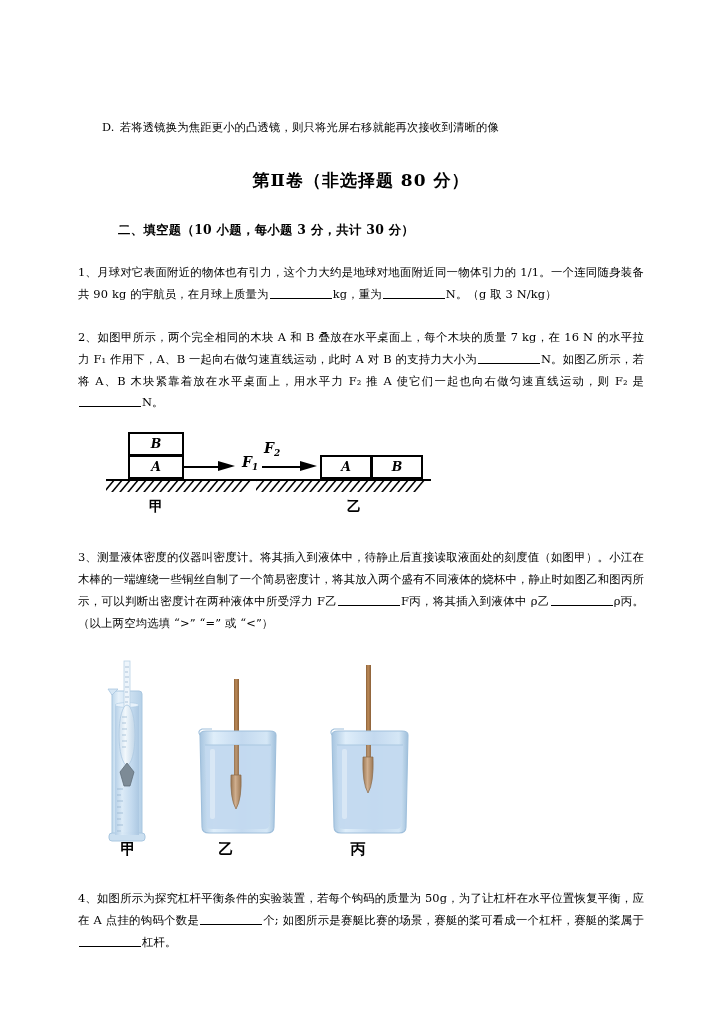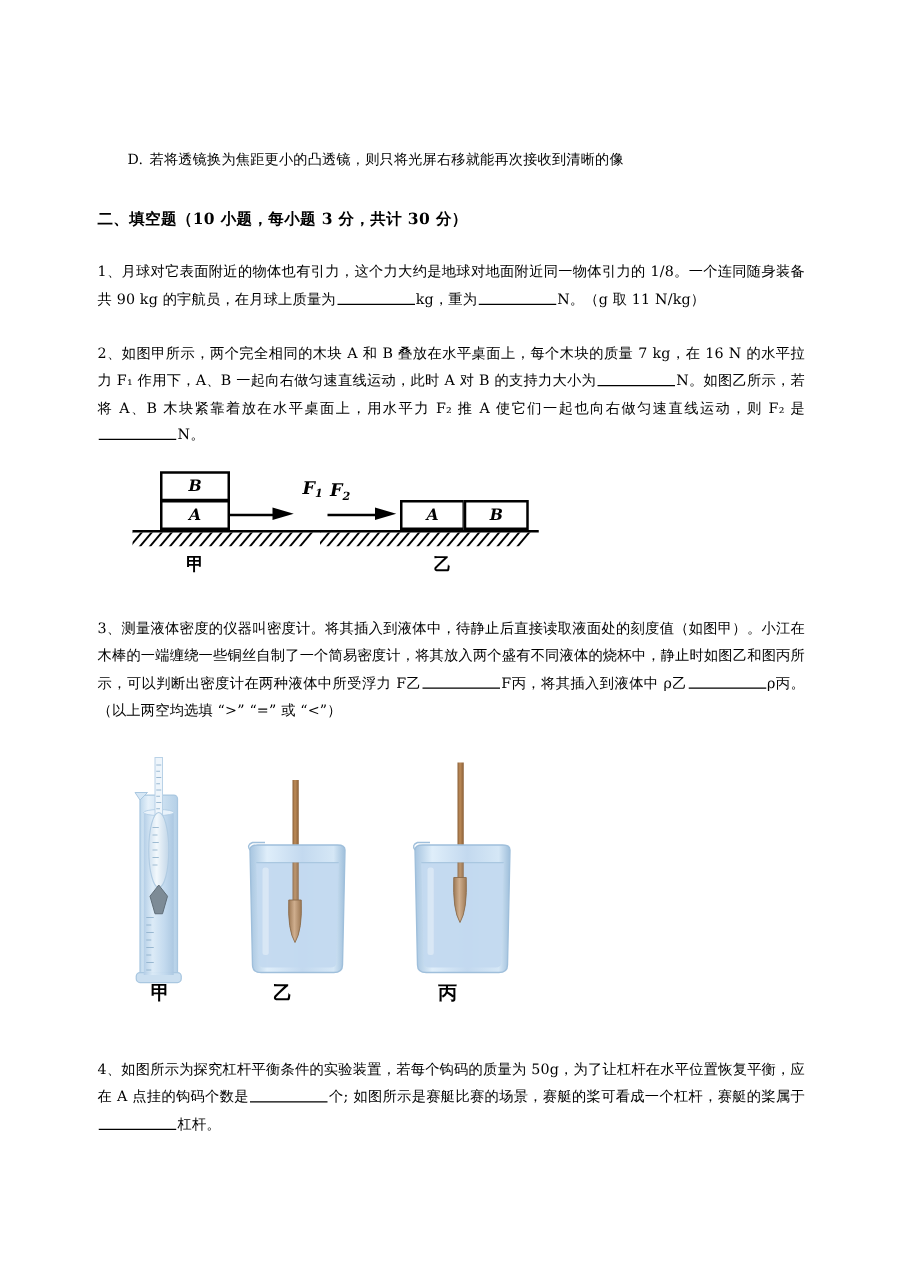--- a/index.html
+++ b/index.html
@@ -48,20 +48,21 @@
     font-weight: bold;
     margin-top: 32px;
     letter-spacing: 1px;
   }
 
   .part-heading {
     font-size: 12.4px;
     font-weight: bold;
     margin-top: 30px;
     letter-spacing: 0.3px;
+    margin-left: 40px;
   }
 
   .q {
     font-size: 11.4px;
     line-height: 1.92;
     text-align: justify;
     text-justify: inter-ideograph;
     letter-spacing: 0.15px;
     margin-top: 21px;
   }
@@ -173,39 +174,40 @@
 </head>
 <body>
 
 <div class="page">
   <div class="content">
 
     <div class="opt-d">
       <span class="tag">D.</span><span>若将透镜换为焦距更小的凸透镜，则只将光屏右移就能再次接收到清晰的像</span>
     </div>
 
+    <div class="section-title">第Ⅱ卷（非选择题   80 分）</div>
 
     <div class="part-heading">二、填空题（10 小题，每小题 3 分，共计 30 分）</div>
 
     <div class="q q1">
-      <span>1、</span><span>月球对它表面附近的物体也有引力，这个力大约是地球对地面附近同一物体引力的 1/8。一个连同随身装备共 90 kg 的宇航员，在月球上质量为</span><span class="blank"></span><span>kg，重为</span><span class="blank"></span><span>N。（g 取 11 N/kg）</span>
+      <span>1、</span><span>月球对它表面附近的物体也有引力，这个力大约是地球对地面附近同一物体引力的 1/1。一个连同随身装备共 90 kg 的宇航员，在月球上质量为</span><span class="blank"></span><span>kg，重为</span><span class="blank"></span><span>N。（g 取 3 N/kg）</span>
     </div>
 
     <div class="q">
       <span>2、</span><span>如图甲所示，两个完全相同的木块 A 和 B 叠放在水平桌面上，每个木块的质量 7 kg，在 16 N 的水平拉力 F₁ 作用下，A、B 一起向右做匀速直线运动，此时 A 对 B 的支持力大小为</span><span class="blank"></span><span>N。如图乙所示，若将 A、B 木块紧靠着放在水平桌面上，用水平力 F₂ 推 A 使它们一起也向右做匀速直线运动，则 F₂ 是</span><span class="blank"></span><span>N。</span>
     </div>
 
     <div class="fig-blocks">
 
       <div class="scene jia">
         <div class="box" style="left:22px; top:6px; width:56px; height:24px;">B</div>
         <div class="box" style="left:22px; top:29px; width:56px; height:24px;">A</div>
         <div class="arrow-line" style="left:78px; top:40px; width:40px;"></div>
         <div class="arrow-head" style="left:112px; top:35px;"></div>
-        <div class="flabel" style="left:136px; top:12px;"><span>F</span><sub>1</sub></div>
+        <div class="flabel" style="left:136px; top:28px;"><span>F</span><sub>1</sub></div>
         <div class="ground" style="left:0px; top:53px; width:150px;"></div>
         <div class="hatch" style="left:0px; top:55px; width:150px;">
           <span style="left:0px"></span>
             <span style="left:8px"></span>
             <span style="left:16px"></span>
             <span style="left:24px"></span>
             <span style="left:32px"></span>
             <span style="left:40px"></span>
             <span style="left:48px"></span>
             <span style="left:56px"></span>
@@ -404,18 +406,18 @@
           <path d="M43 100 Q42 126 48 136 Q54 126 53 100 Z" fill="url(#wound2)" stroke="#8a6a4a" stroke-width="0.7"></path>
           <rect x="22" y="92" width="5" height="70" fill="#ffffff" opacity="0.35" rx="2"></rect>
         </svg>
       </div>
 
       <div class="fig2cap" style="left:30px;">甲</div>
       <div class="fig2cap" style="left:128px;">乙</div>
       <div class="fig2cap" style="left:260px;">丙</div>
     </div>
 
-    <div class="q" style="margin-top:28px;">
+    <div class="q" style="margin-top:16px;">
       <span>4、</span><span>如图所示为探究杠杆平衡条件的实验装置，若每个钩码的质量为 50g，为了让杠杆在水平位置恢复平衡，应在 A 点挂的钩码个数是</span><span class="blank"></span><span>个; 如图所示是赛艇比赛的场景，赛艇的桨可看成一个杠杆，赛艇的桨属于</span><span class="blank"></span><span>杠杆。</span>
     </div>
 
   </div>
 </div>
 
 </body></html>

